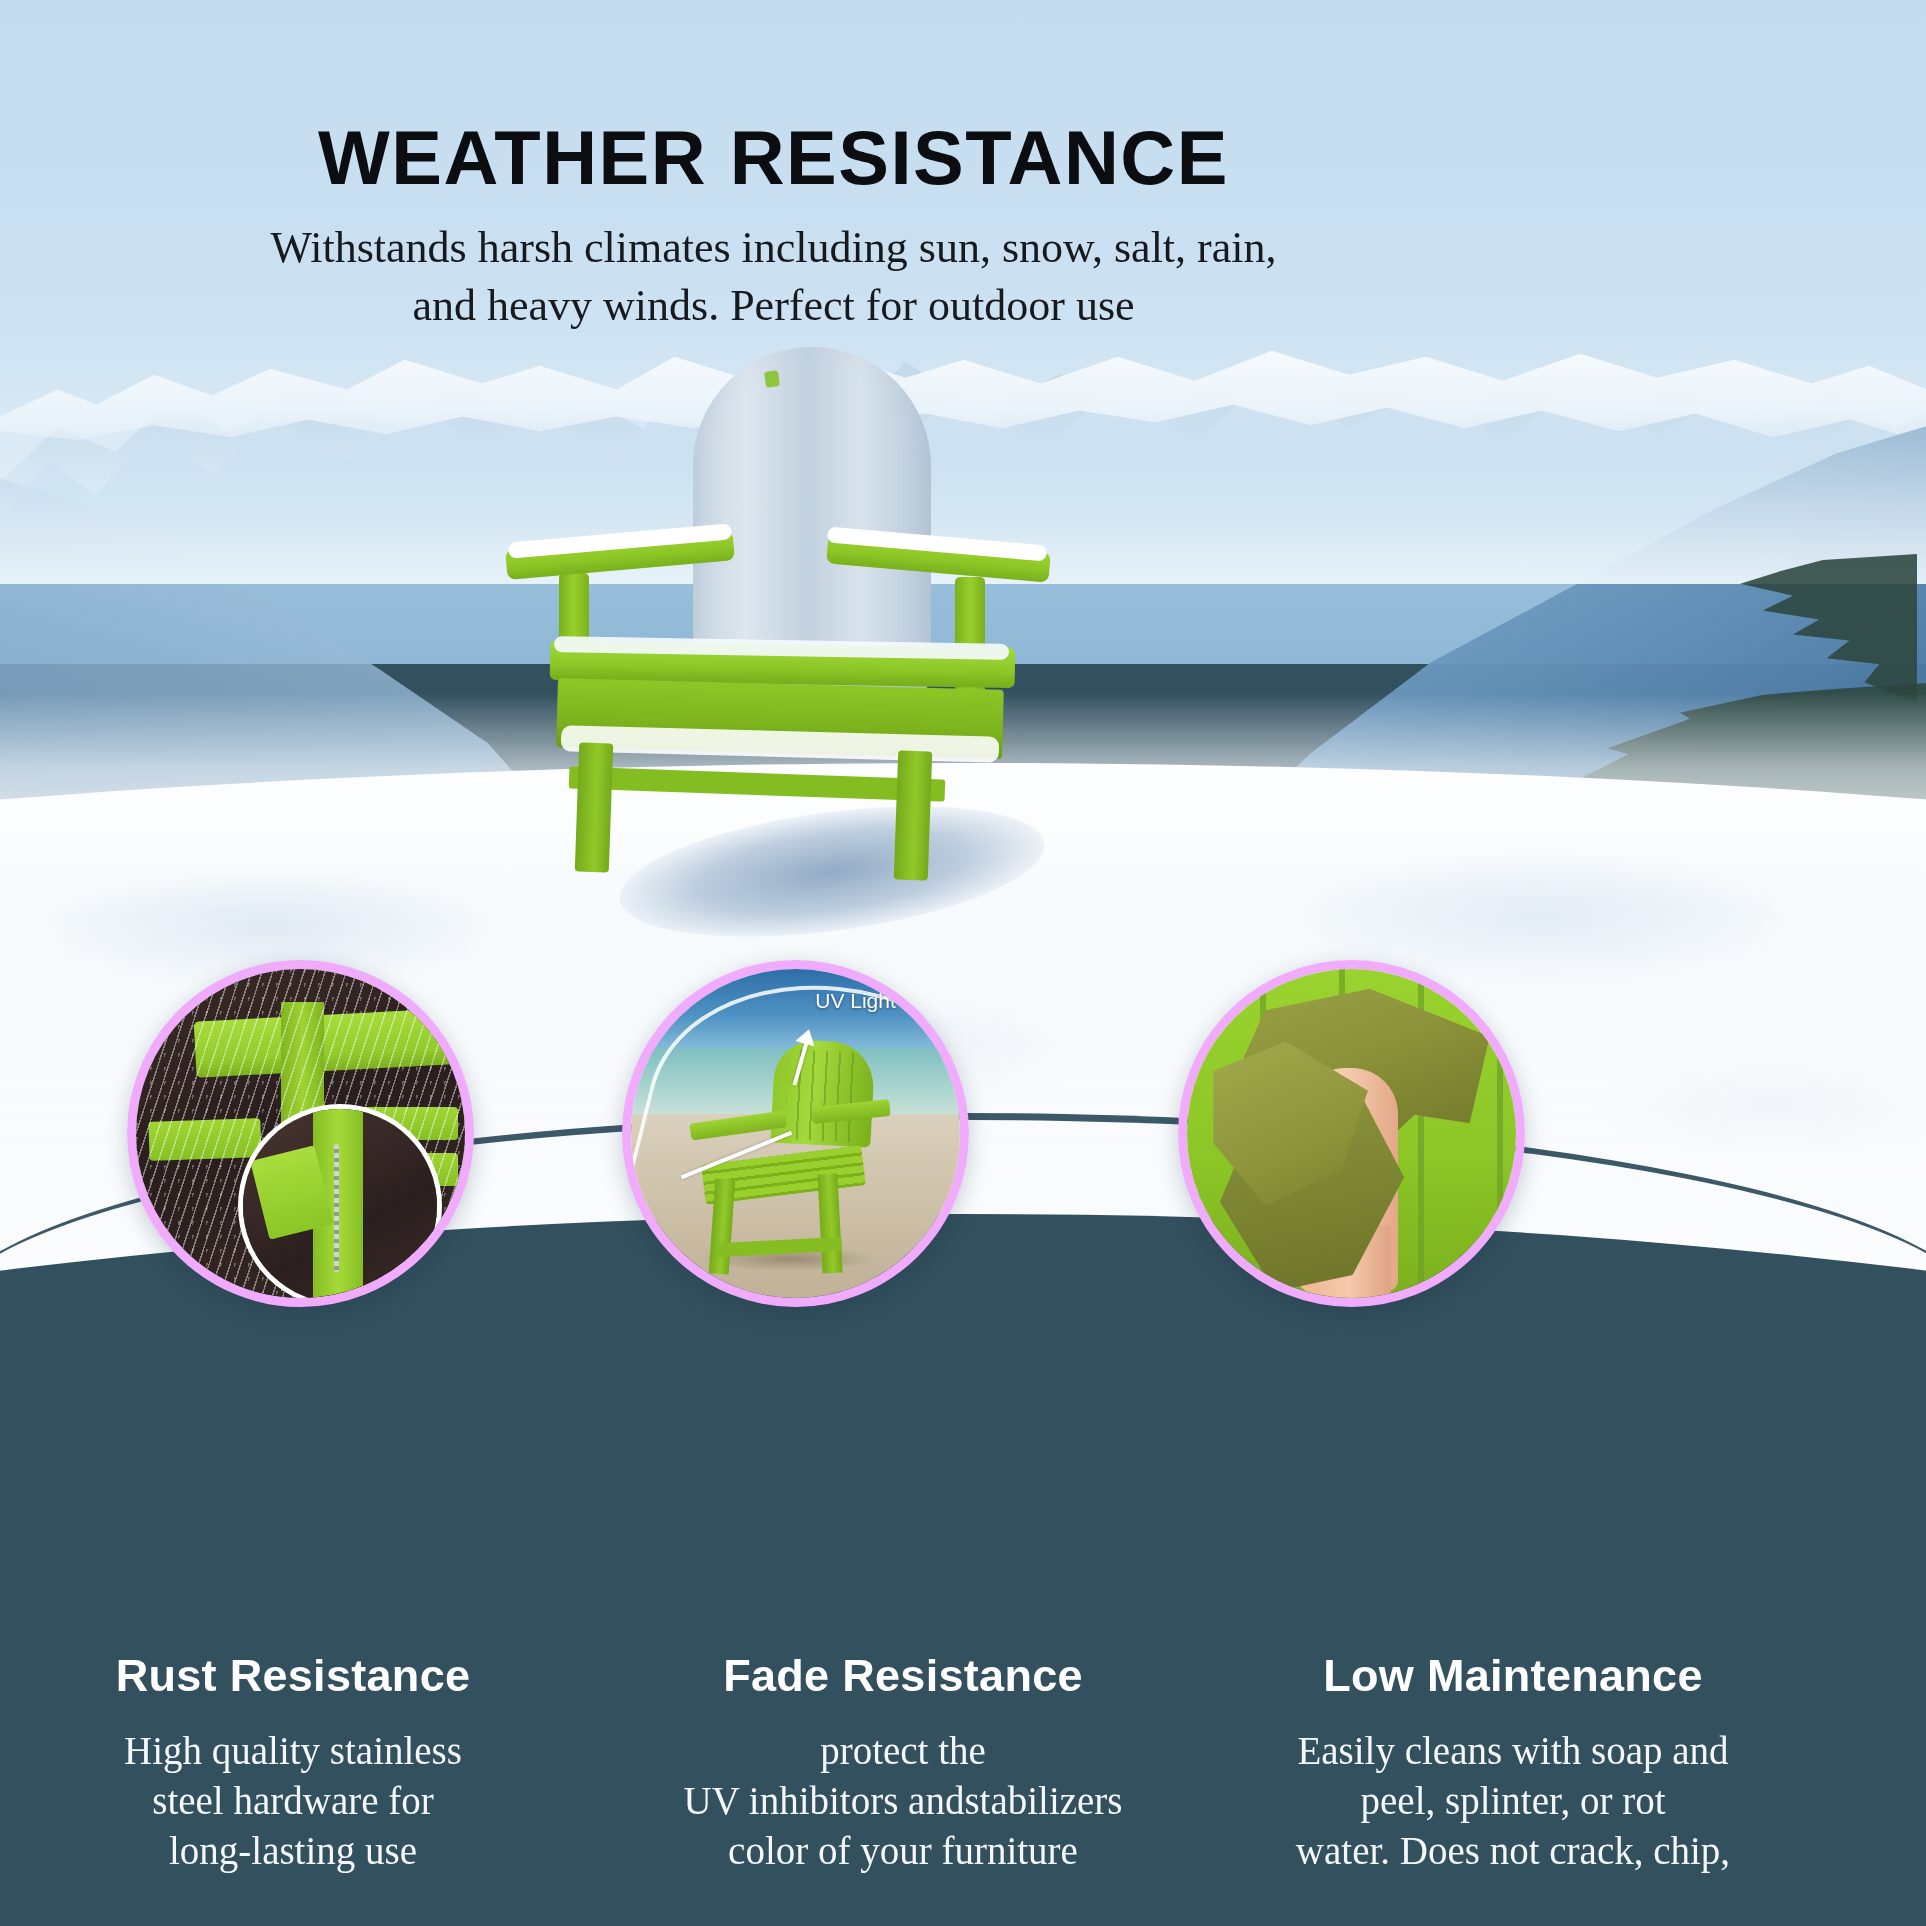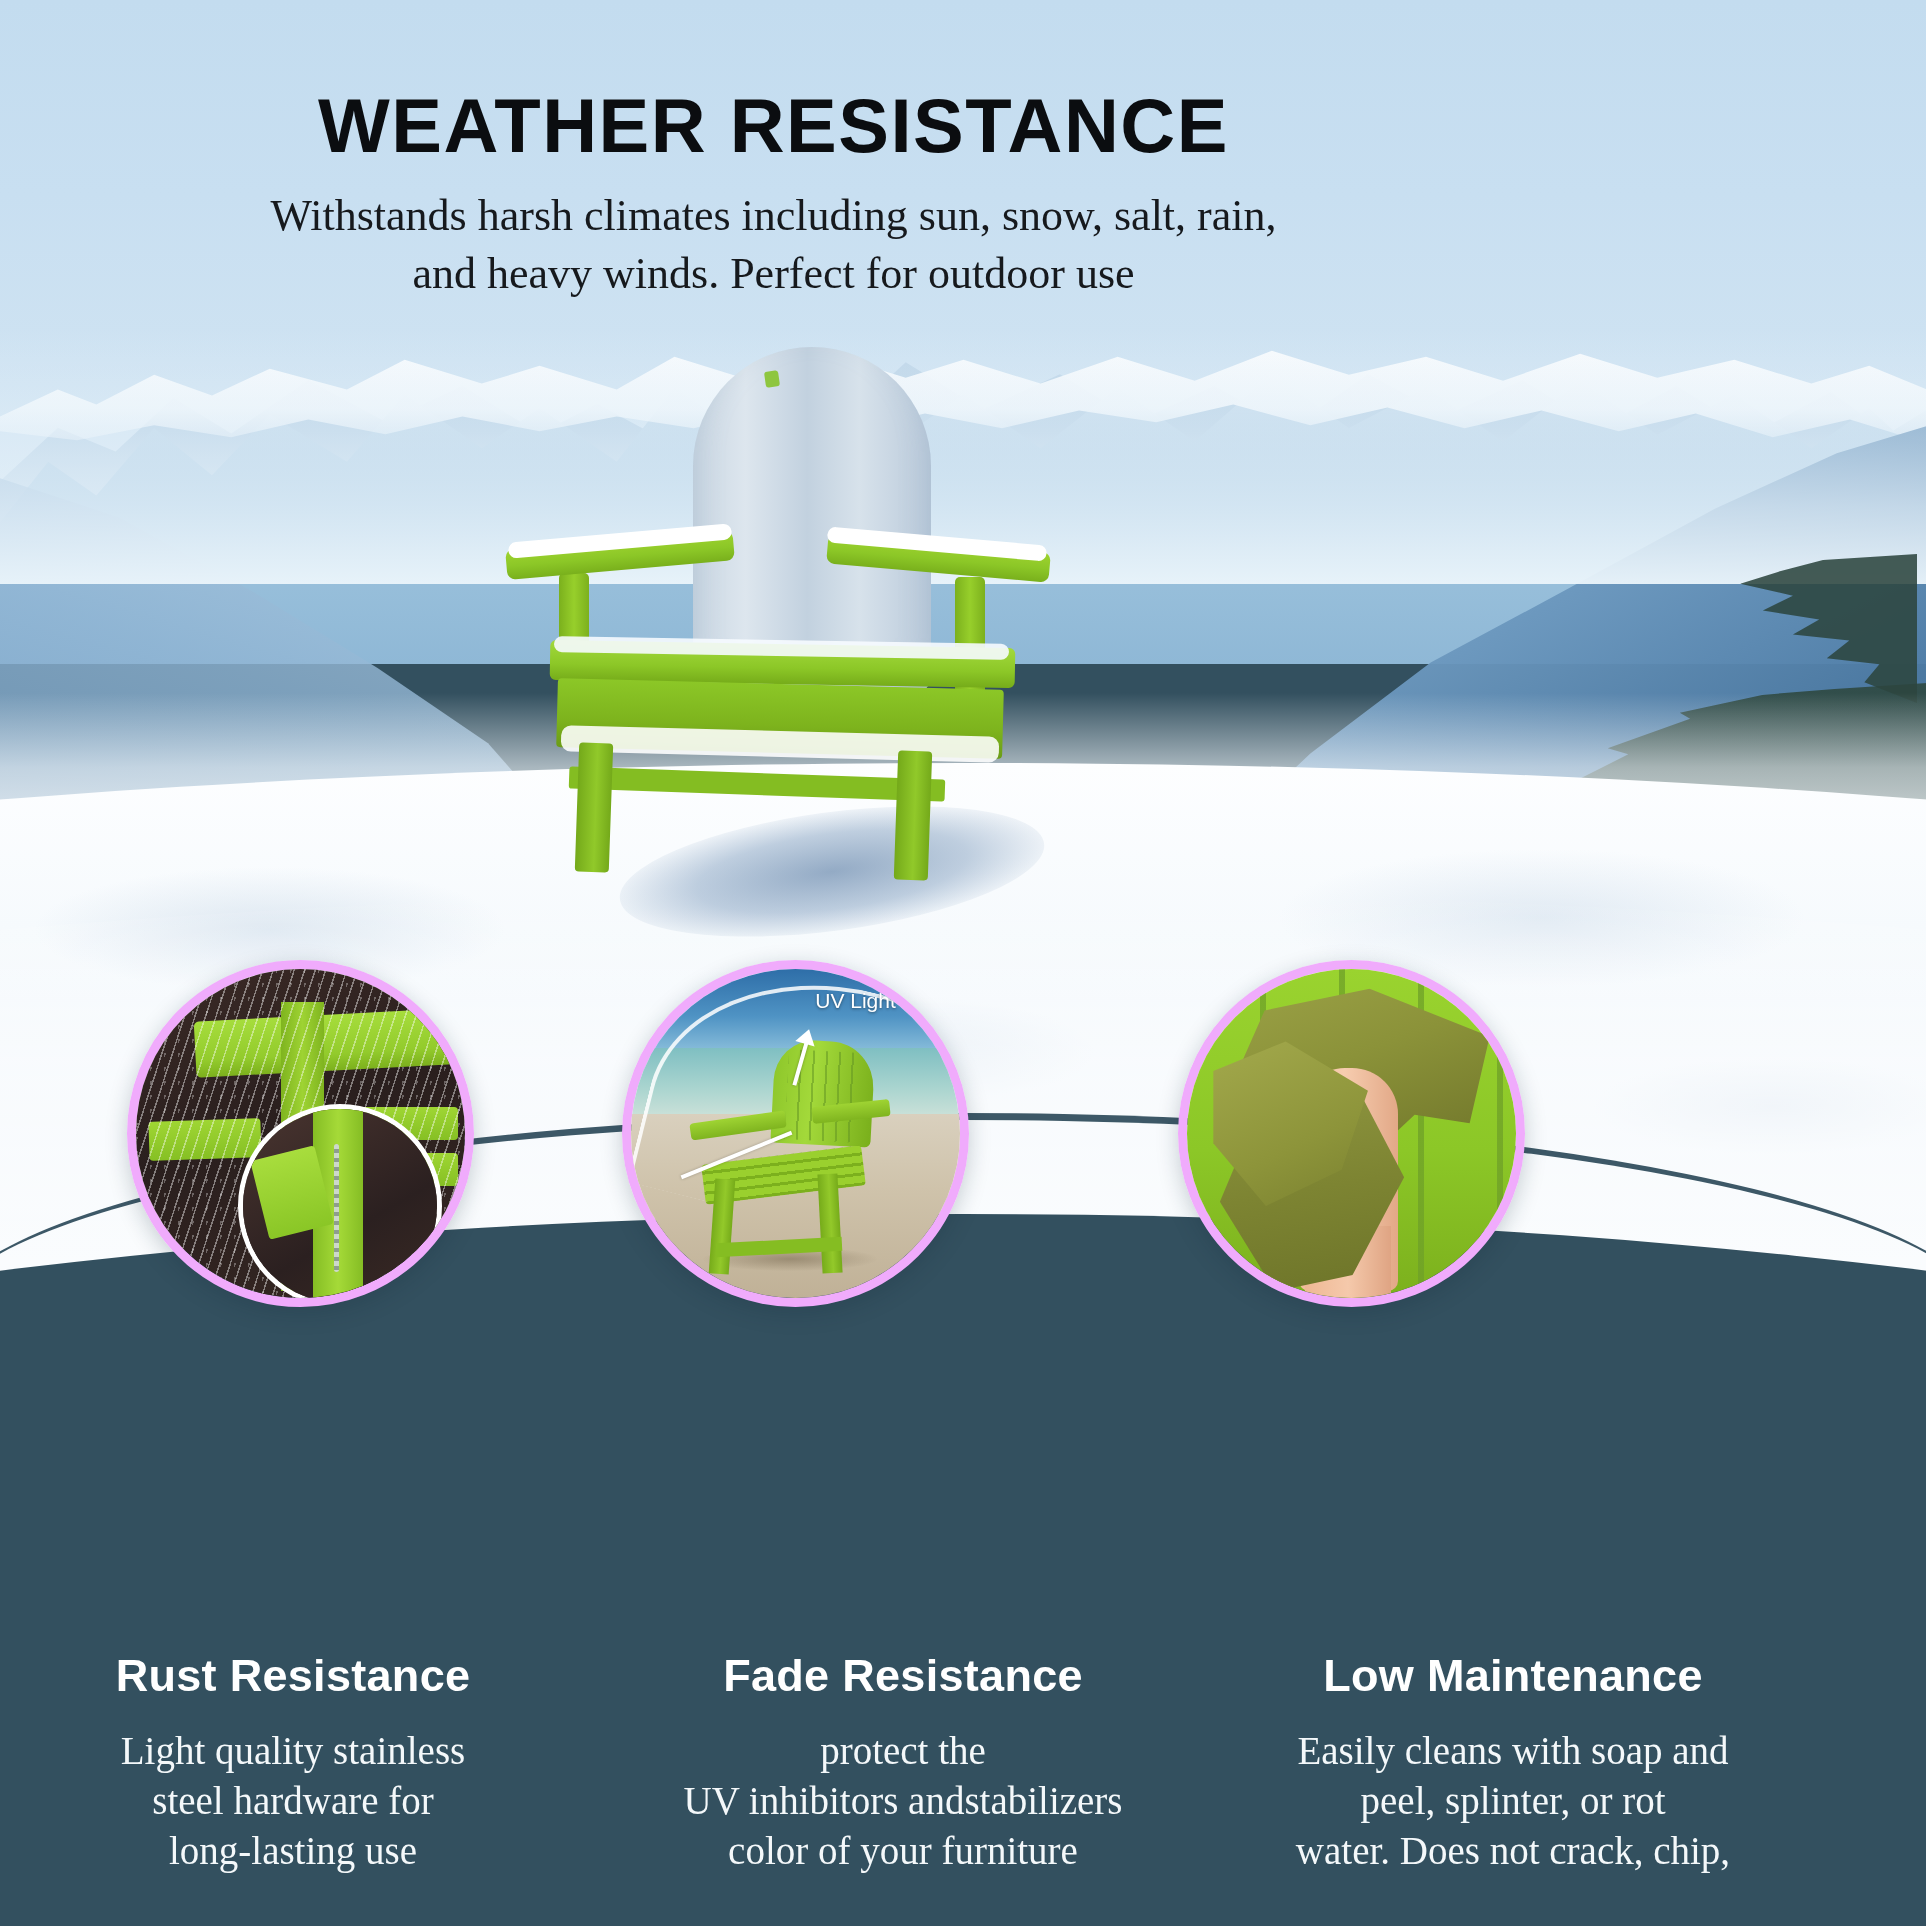--- a/index.html
+++ b/index.html
@@ -444,21 +444,21 @@
     position: absolute; left: 8%; top: 22%; width: 50%; height: 50%;
     background: linear-gradient(155deg, #a3a94c 0%, #8d943a 60%, #79802f 100%);
     clip-path: polygon(0% 18%, 44% 0%, 94% 30%, 78% 78%, 32% 100%, 0% 62%);
   }
 
   
   .header {
     position: absolute;
     left: 0; top: 0; width: 1547px;
     text-align: center;
-    padding-top: 88px;
+    padding-top: 120px;
   }
   .title {
     font-family: "Liberation Sans", sans-serif;
     font-weight: 700;
     font-size: 76px;
     letter-spacing: 1.5px;
     color: #0b0d10;
     line-height: 1;
   }
   .subtitle {
@@ -591,21 +591,21 @@
       <div>Withstands harsh climates including sun, snow, salt, rain,</div>
       <div>and heavy winds. Perfect for outdoor use</div>
     </div>
   </div>
 
   <div class="features">
 
     <div class="feat">
       <div class="feat-title">Rust Resistance</div>
       <div class="feat-desc">
-        <div>Light quality stainless</div>
+        <div>High quality stainless</div>
         <div>steel hardware for</div>
         <div>long-lasting use</div>
       </div>
     </div>
 
     <div class="feat">
       <div class="feat-title">Fade Resistance</div>
       <div class="feat-desc">
         <div>protect the</div>
         <div>UV inhibitors andstabilizers</div>

